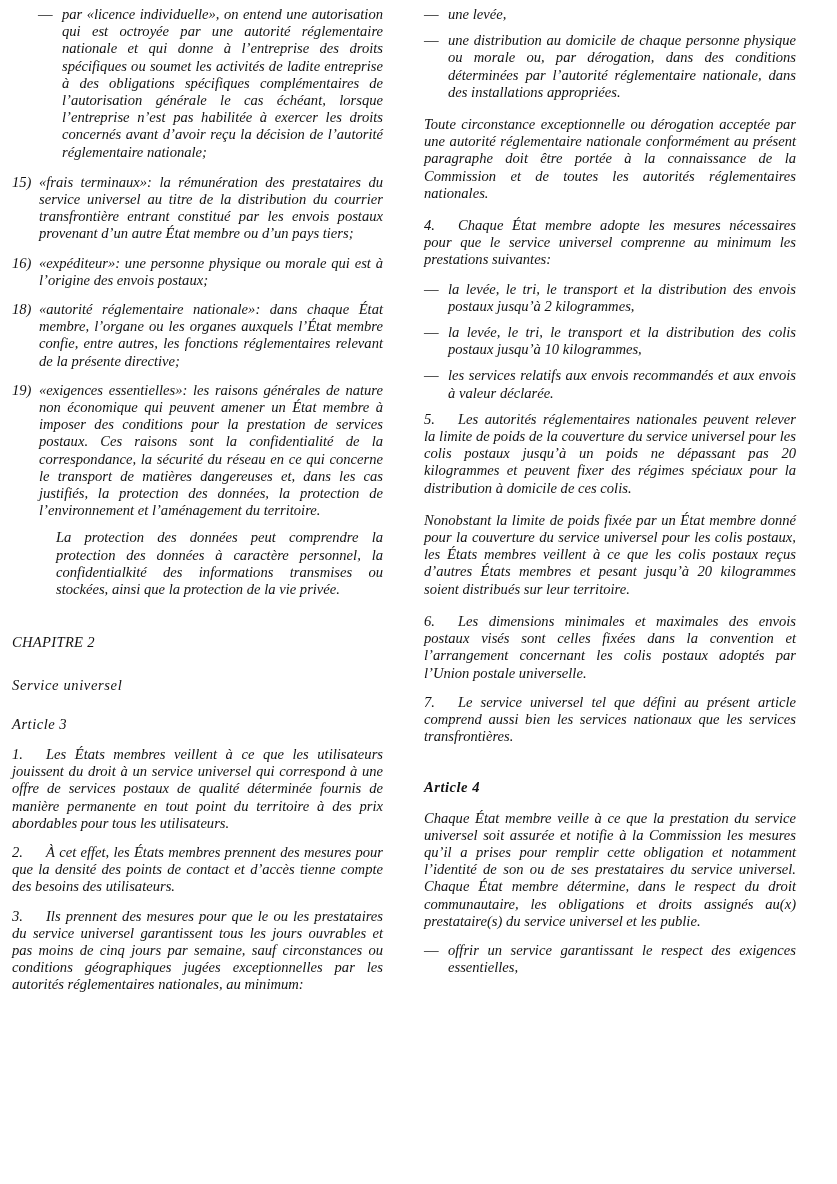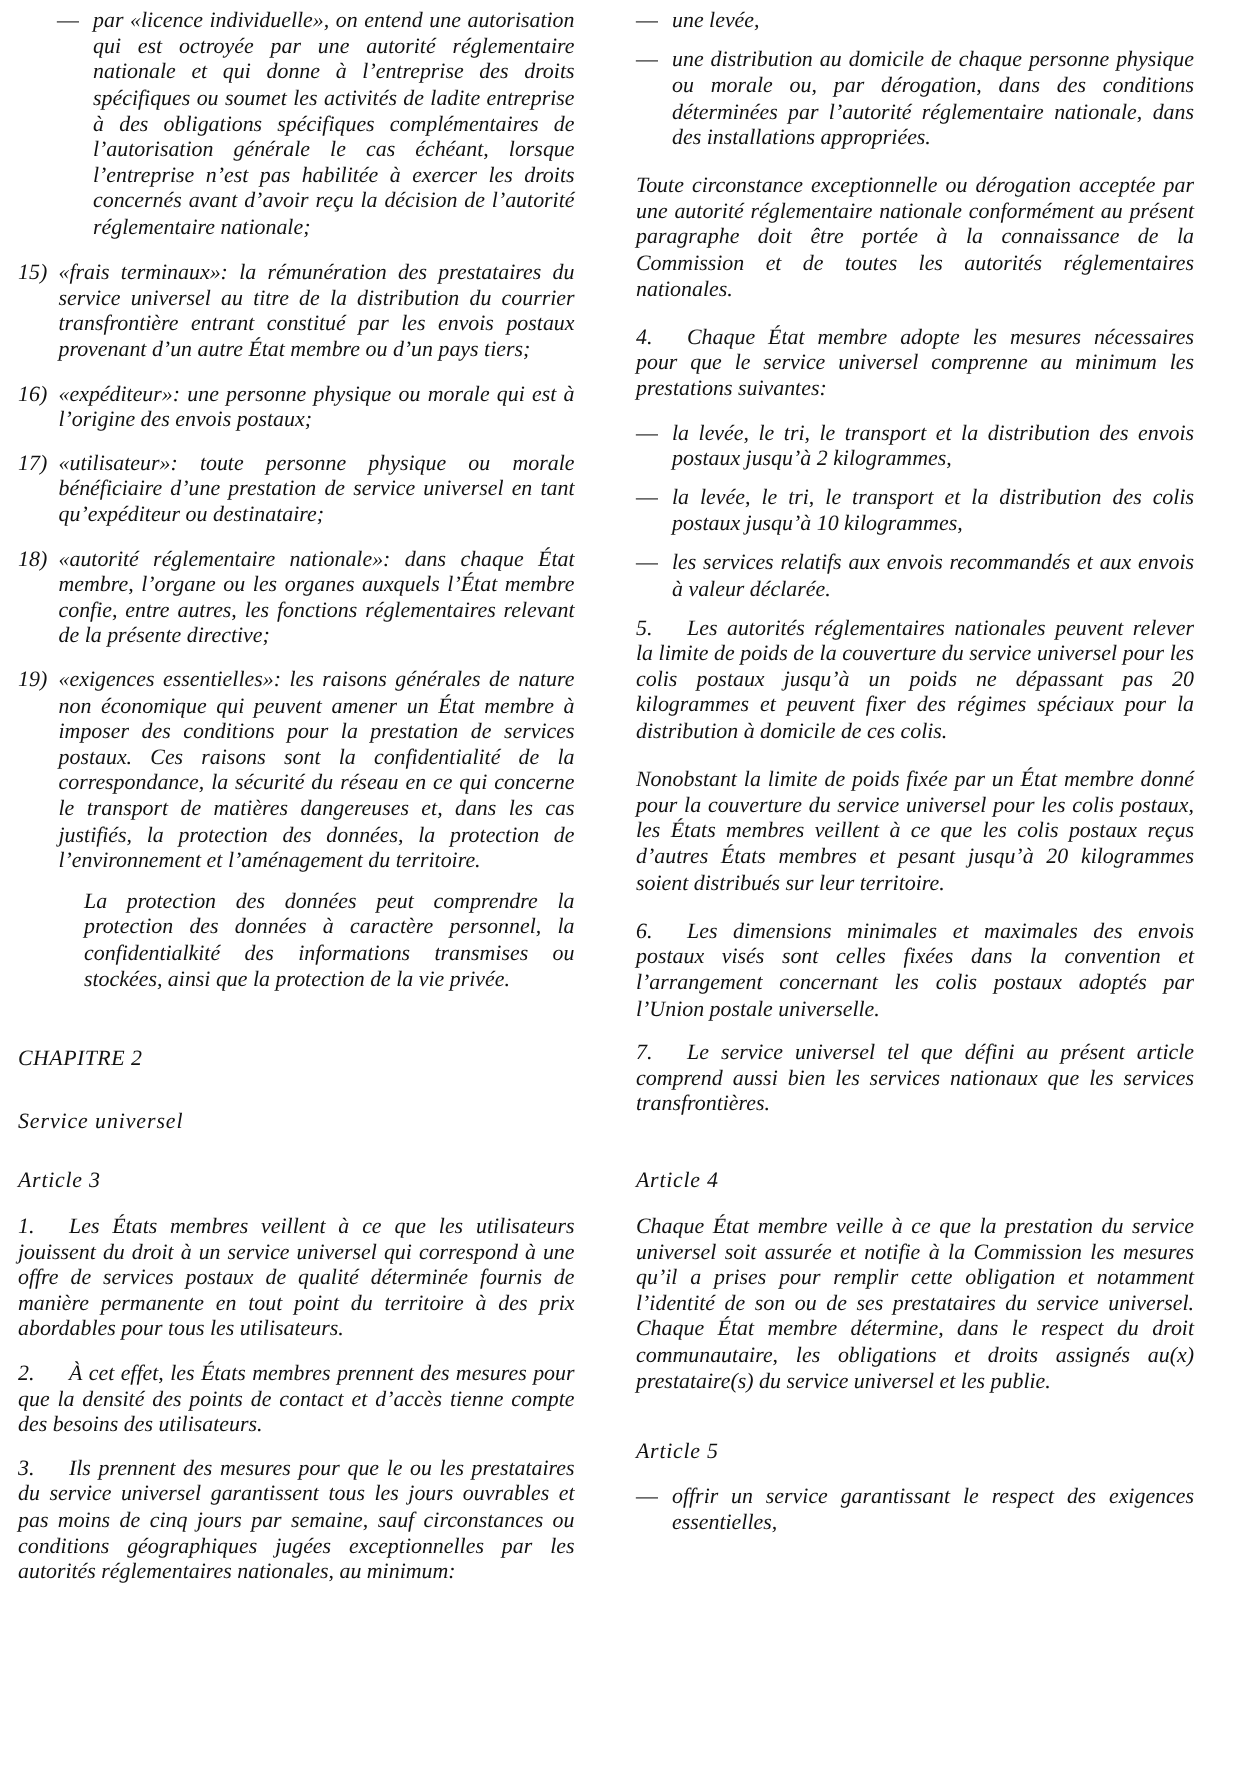--- a/index.html
+++ b/index.html
@@ -16,21 +16,21 @@
   .dash-item .dash { position: absolute; left: 0; top: 0; }
   .num-item { padding-left: 27px; position: relative; margin-bottom: 12px; }
   .num-item .num { position: absolute; left: 0; top: 0; font-style: italic; }
   .para { margin-bottom: 12px; }
   .para .pnum { display: inline-block; width: 34px; }
   .sub { margin-top: 10px; margin-left: 17px; }
   .center { text-align: left; }
   .chapter { margin-top: 36px; margin-bottom: 25px; letter-spacing: 0.3px; }
   .subtitle { margin-bottom: 22px; letter-spacing: 0.6px; }
   .article { font-style: italic; margin-bottom: 13px; letter-spacing: 0.5px; }
-  .gap-before-article { margin-top: 34px; }
+  .gap-before-article { margin-top: 34px; font-weight: bold; }
   .left-dash-indent { margin-left: 26px; }
 </style>
 </head>
 <body>
 
 <div id="left" class="col">
 
   <div class="dash-item left-dash-indent">
     <span class="dash">—</span>
     <p>par «licence individuelle», on entend une autorisation qui est octroyée par une autorité réglementaire nationale et qui donne à l’entreprise des droits spécifiques ou soumet les activités de ladite entreprise à des obligations spécifiques complémentaires de l’autorisation générale le cas échéant, lorsque l’entreprise n’est pas habilitée à exercer les droits concernés avant d’avoir reçu la décision de l’autorité réglementaire nationale;</p>
@@ -38,24 +38,20 @@
 
   <div style="height:4px"></div>
 
   <div class="num-item">
     <span class="num">15)</span>
     <p>«frais terminaux»: la rémunération des prestataires du service universel au titre de la distribution du courrier transfrontière entrant constitué par les envois postaux provenant d’un autre État membre ou d’un pays tiers;</p>
   </div>
   <div class="num-item">
     <span class="num">16)</span>
     <p>«expéditeur»: une personne physique ou morale qui est à l’origine des envois postaux;</p>
-  </div>
-  <div class="num-item">
-    <span class="num">17)</span>
-    <p>«utilisateur»: toute personne physique ou morale bénéficiaire d’une prestation de service universel en tant qu’expéditeur ou destinataire;</p>
   </div>
   <div class="num-item">
     <span class="num">18)</span>
     <p>«autorité réglementaire nationale»: dans chaque État membre, l’organe ou les organes auxquels l’État membre confie, entre autres, les fonctions réglementaires relevant de la présente directive;</p>
   </div>
   <div class="num-item">
     <span class="num">19)</span>
     <p>«exigences essentielles»: les raisons générales de nature non économique qui peuvent amener un État membre à imposer des conditions pour la prestation de services postaux. Ces raisons sont la confidentialité de la correspondance, la sécurité du réseau en ce qui concerne le transport de matières dangereuses et, dans les cas justifiés, la protection des données, la protection de l’environnement et l’aménagement du territoire.</p>
     <p class="sub" style="text-indent:0">La protection des données peut comprendre la protection des données à caractère personnel, la confidentialkité des informations transmises ou stockées, ainsi que la protection de la vie privée.</p>
   </div>
@@ -101,19 +97,18 @@
 
   <p class="para" style="margin-top:15px">Nonobstant la limite de poids fixée par un État membre donné pour la couverture du service universel pour les colis postaux, les États membres veillent à ce que les colis postaux reçus d’autres États membres et pesant jusqu’à 20 kilogrammes soient distribués sur leur territoire.</p>
 
   <p class="para" style="margin-top:15px"><span class="pnum">6.</span><span>Les dimensions minimales et maximales des envois postaux visés sont celles fixées dans la convention et l’arrangement concernant les colis postaux adoptés par l’Union postale universelle.</span></p>
 
   <p class="para"><span class="pnum">7.</span><span>Le service universel tel que défini au présent article comprend aussi bien les services nationaux que les services transfrontières.</span></p>
 
   <p class="center article gap-before-article">Article 4</p>
   <p class="para">Chaque État membre veille à ce que la prestation du service universel soit assurée et notifie à la Commission les mesures qu’il a prises pour remplir cette obligation et notamment l’identité de son ou de ses prestataires du service universel. Chaque État membre détermine, dans le respect du droit communautaire, les obligations et droits assignés au(x) prestataire(s) du service universel et les publie.</p>
 
-  <p class="center article gap-before-article" style="margin-top:30px">Article 5</p>
 
   <div class="dash-item">
     <span class="dash">—</span>
     <p>offrir un service garantissant le respect des exigences essentielles,</p>
   </div>
 </div>
 
 </body></html>

